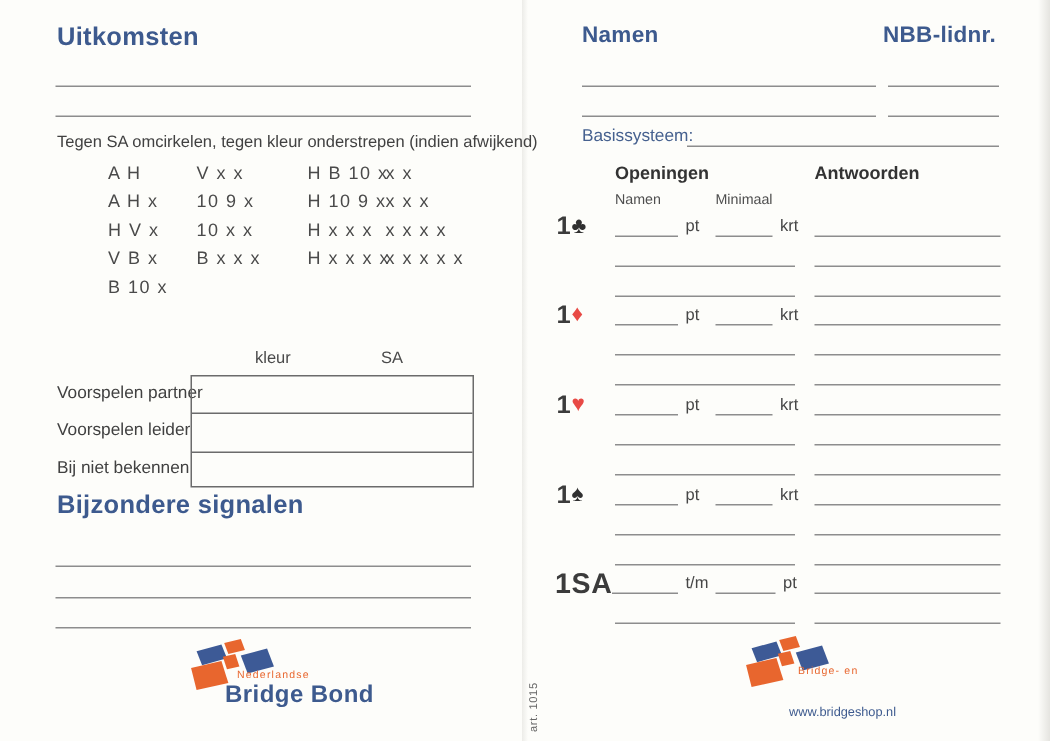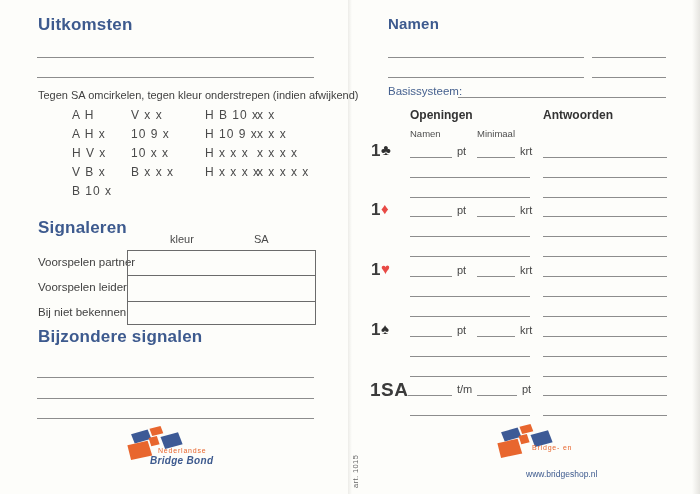--- a/index.html
+++ b/index.html
@@ -28,21 +28,21 @@
   .suit.red{color:#e84a45;}
   .unit{position:absolute;font-size:11px;color:#464646;}
   .blank{position:absolute;height:0;border-bottom:1.2px solid #8d8d8d;}
   .fold{position:absolute;left:348px;top:0;width:4px;height:494px;
     background:linear-gradient(to right,rgba(90,85,75,0.10),rgba(90,85,75,0.0));}
   .edge-r{position:absolute;right:0;top:0;width:8px;height:494px;
     background:linear-gradient(to left,rgba(120,115,105,0.18),rgba(120,115,105,0));}
   .art-no{position:absolute;left:351px;top:438px;height:50px;writing-mode:vertical-rl;
     transform:rotate(180deg);font-size:7.5px;color:#666;letter-spacing:0.4px;}
   .logo-sub{position:absolute;font-size:7px;color:#e8662e;letter-spacing:0.8px;}
-  .logo-title{position:absolute;font-size:10px;font-weight:bold;color:#3d5a8e;letter-spacing:0.3px;font-style:italic;}
+  .logo-title{position:absolute;font-size:16px;font-weight:bold;color:#3d5a8e;letter-spacing:0.3px;}
   .logo-url{position:absolute;font-size:8.5px;color:#3d5a8e;}
 </style>
 </head>
 <body>
 
 <div class="card">
 
   <div class="abs h-blue" style="left:38px;top:15px;">Uitkomsten</div>
 
   <div class="rule" style="left:37px;top:57px;width:277px;"></div>
@@ -66,21 +66,20 @@
     <span>V B x</span>
       <span>B x x x</span>
       <span>H x x x x</span>
       <span>x x x x x</span>
     <span>B 10 x</span>
       <span></span>
       <span></span>
       <span></span>
   </div>
 
-  <div class="abs h-blue" style="left:38px;top:218px;">Signaleren</div>
   <div class="sig-colhead" style="left:170px;">kleur</div>
   <div class="sig-colhead" style="left:254px;">SA</div>
 
   <div class="sig-label" style="top:256px;">Voorspelen partner</div>
   <div class="sig-label" style="top:281px;">Voorspelen leider</div>
   <div class="sig-label" style="top:306px;">Bij niet bekennen</div>
 
   <div class="sig-box">
     <div class="row"></div>
     <div class="row"></div>
@@ -100,20 +99,21 @@
     <polygon points="24,14 33,12 36,21 27,23" fill="#e8662e"></polygon>
   </svg>
   <div class="logo-sub" style="left:158px;top:447px;">Nederlandse</div>
   <div class="logo-title" style="left:150px;top:455px;">Bridge Bond</div>
 
   <div class="fold"></div>
   <div class="edge-r"></div>
   <div class="art-no">art. 1015</div>
 
   <div class="abs h-blue-sm" style="left:388px;top:15px;">Namen</div>
+  <div class="abs h-blue-sm" style="left:540px;top:15px;width:124px;text-align:right;">NBB-lidnr.</div>
 
   <div class="rule" style="left:388px;top:57px;width:196px;"></div>
   <div class="rule" style="left:592px;top:57px;width:74px;"></div>
   <div class="rule" style="left:388px;top:77px;width:196px;"></div>
   <div class="rule" style="left:592px;top:77px;width:74px;"></div>
 
   <div class="abs" style="left:388px;top:85px;font-size:11.5px;color:#46618f;">Basissysteem:</div>
   <div class="rule" style="left:458px;top:97px;width:208px;"></div>
 
   <div class="abs col-head" style="left:410px;top:108px;">Openingen</div>

